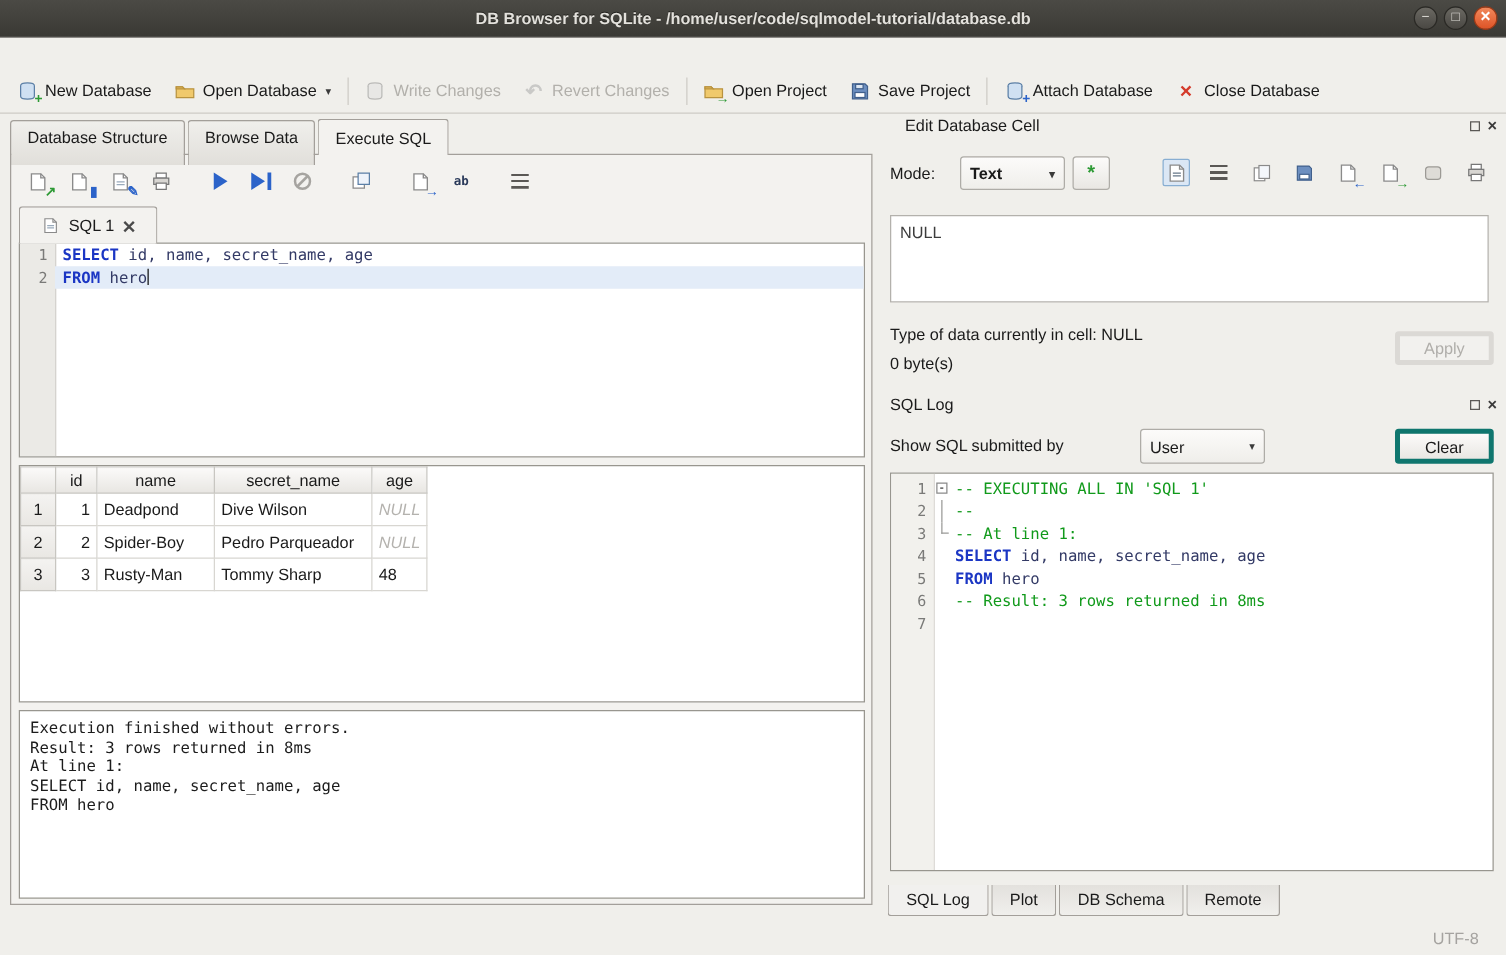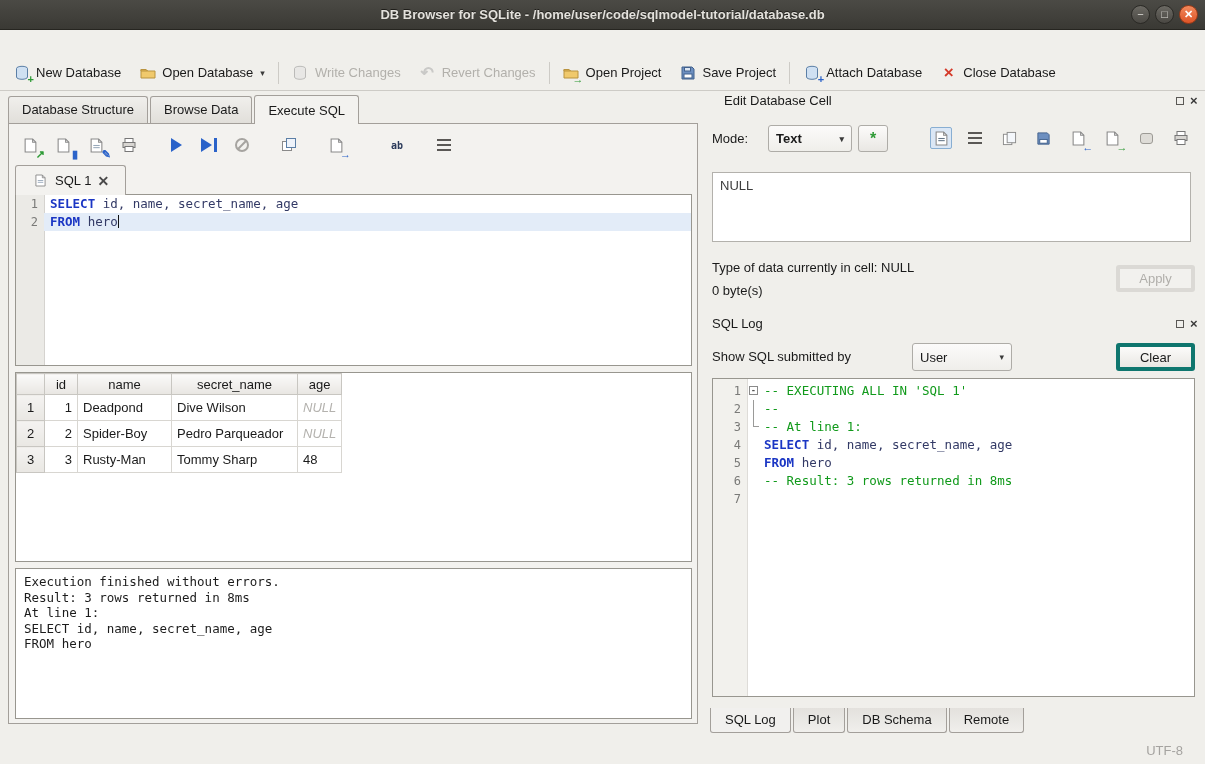--- a/index.html
+++ b/index.html
@@ -61,27 +61,27 @@
   }
   .badge.green { color:#2d9a35; }
   .badge.blue  { color:#2b63c9; }
   .glyph-red-x { color:#d43a2a; font-size:17px; font-weight:bold; line-height:16px; }
   .glyph-gray  { color:#9c9a95; font-size:16px; font-weight:bold; }
 
   
   .play-tri { width:0; height:0; border-left:11px solid #2b63c9; border-top:7px solid transparent; border-bottom:7px solid transparent; }
   .play-bar { width:3px; height:14px; background:#2b63c9; margin-left:2px; }
   .stripes  { width:14px; height:12px; background:repeating-linear-gradient(#5a5855 0 2px, transparent 2px 5px); }
-  .fr-ico   { font:bold 10px "DejaVu Sans Mono", monospace; color:#2a3a5a;margin-left:28px; }
+  .fr-ico   { font:bold 10px "DejaVu Sans Mono", monospace; color:#2a3a5a; }
   .null-chip{ width:13px; height:11px; border:1px solid #9c9a95; border-radius:3px; background:#dedcd7; }
 
   
   .main-tabs { position:absolute; left:8px; top:96px; height:28px; display:flex; gap:2px; z-index:3; }
   .tab {
-    height:27px; line-height:26px; padding:0 13px;
+    height:36px; line-height:26px; padding:0 13px;
     border:1px solid #a39f9a; border-bottom:none;
     border-radius:3px 3px 0 0;
     background:linear-gradient(#f0efec,#e1dfda);
   }
   .tab.active { background:#f3f2ef; height:29px; margin-top:-1px; line-height:29px; }
 
   
   .left-frame {
     position:absolute; left:8px; top:123px; width:690px; height:601px;
     border:1px solid #a39f9a; background:#f3f2ef; z-index:2;

